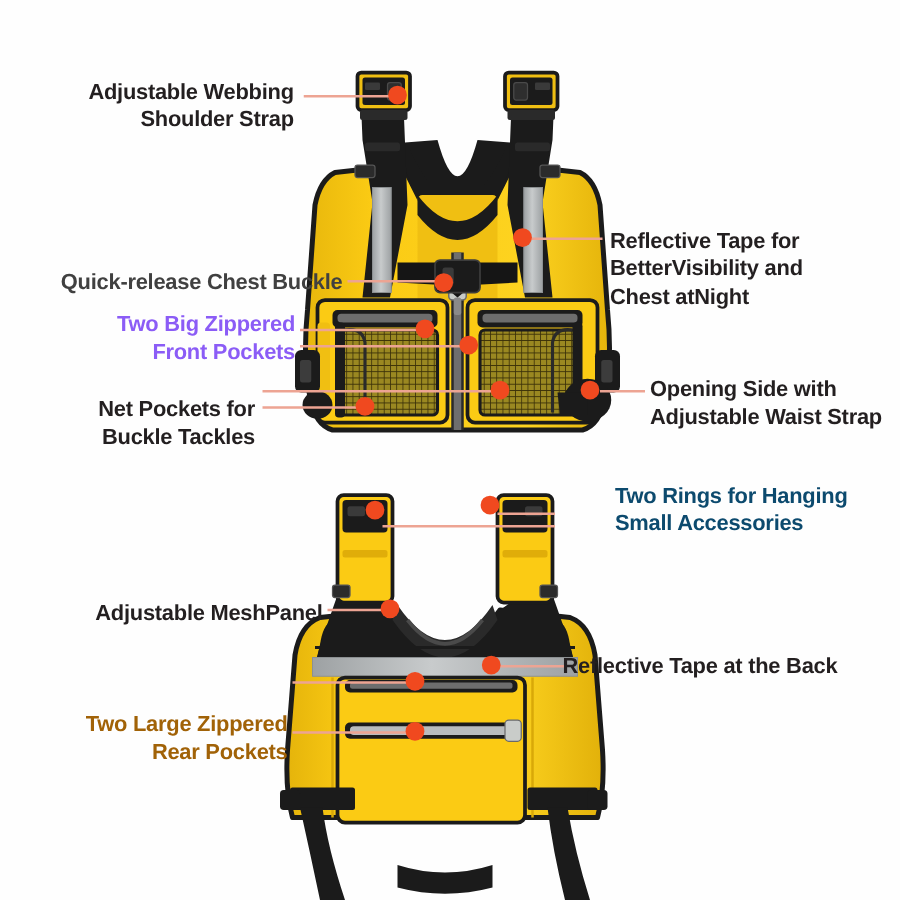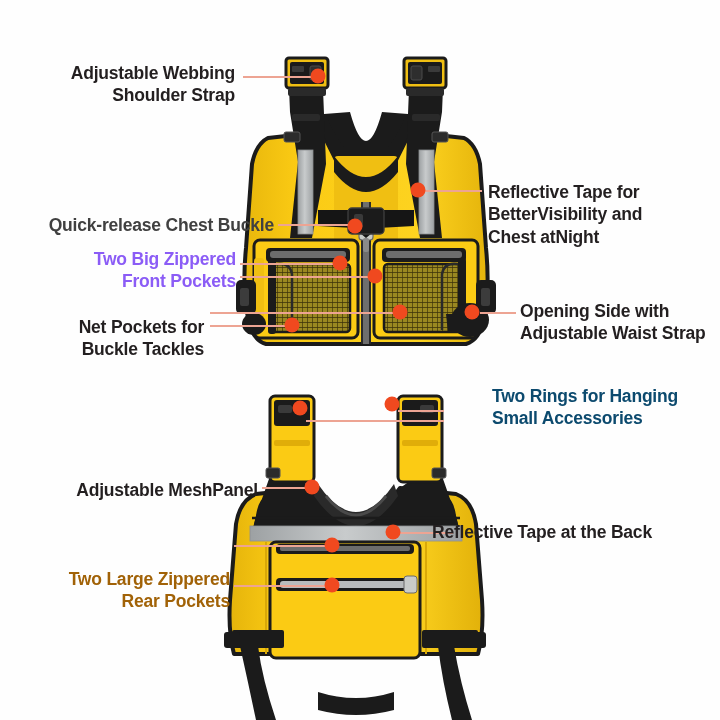--- a/index.html
+++ b/index.html
@@ -237,21 +237,21 @@
       <div class="dot" style="left: 300px; top: 408px; background: rgb(240, 73, 31);"></div>
       <div class="label left-al" style="left: 452px; top: 385px; width: 222px; color: #0c4a6e; margin-left: 40px;">Two Rings for Hanging
 Small Accessories</div>
       <div class="leader" style="left: 398px; top: 410px; width: 46px; background: rgb(237, 164, 147);"></div>
       <div class="dot" style="left: 392px; top: 404px; background: rgb(240, 73, 31);"></div>
       <div class="leader" style="left: 262px; top: 487px; width: 45px; background: rgb(237, 164, 147);"></div>
       <div class="dot" style="left: 312px; top: 487px; background: rgb(240, 73, 31);"></div>
       <div class="label right-al" style="left: 58px; top: 479px; width: 200px; color: rgb(35, 31, 32);">Adjustable MeshPanel</div>
       <div class="leader" style="left: 399px; top: 532px; width: 54px; background: rgb(237, 164, 147);"></div>
       <div class="dot" style="left: 393px; top: 532px; background: rgb(240, 73, 31);"></div>
-      <div class="label left-al" style="left: 432px; top: 521px; width: 248px; color: rgb(35, 31, 32);">Reflective Tape at the Back</div>
+      <div class="label left-al" style="left: 450px; top: 521px; width: 248px; color: rgb(35, 31, 32);">Reflective Tape at the Back</div>
       <div class="leader" style="left: 234px; top: 545px; width: 94px; background: rgb(237, 164, 147);"></div>
       <div class="dot" style="left: 332px; top: 545px; background: rgb(240, 73, 31);"></div>
       <div class="label right-al" style="left: 44px; top: 568px; width: 186px; color: #a16207;">Two Large Zippered
 Rear Pockets</div>
       <div class="leader" style="left: 234px; top: 585px; width: 94px; background: rgb(237, 164, 147);"></div>
       <div class="dot" style="left: 332px; top: 585px; background: rgb(240, 73, 31);"></div>
     </div>
 
 </div>
 

